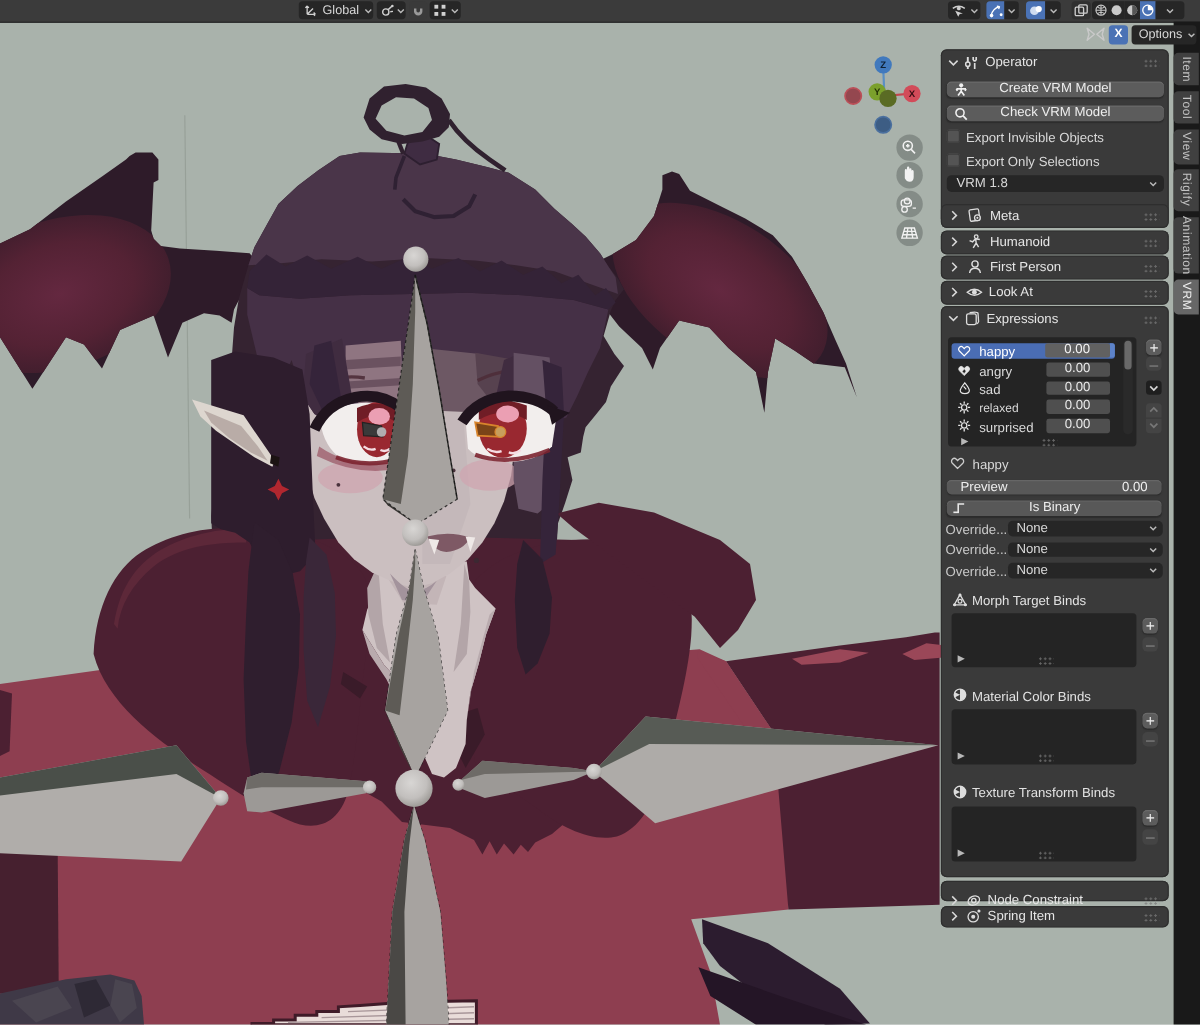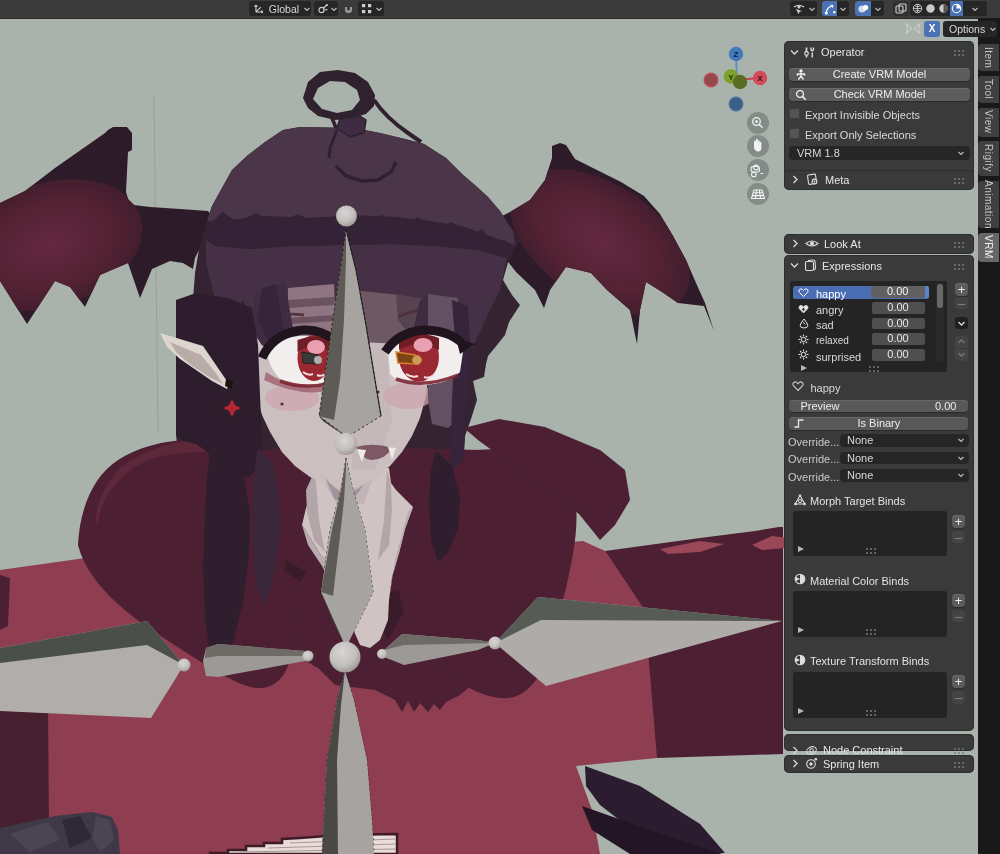--- a/index.html
+++ b/index.html
@@ -418,20 +418,46 @@
         </svg>
     <svg width="13" height="13" style="margin-left:6px" viewBox="0 0 13 13">
           <rect x="2" y="1.5" width="8" height="9.5" rx="1" stroke="#ddd" fill="none" stroke-width="1.1" transform="rotate(-8 6 6)"></rect>
           <circle cx="8.5" cy="8.5" r="2.4" fill="#3a3a3a" stroke="#ddd" stroke-width="1.1"></circle>
           <circle cx="8.5" cy="8.5" r="0.9" fill="#ddd"></circle>
         </svg>
     <span style="margin-left:6px">Meta</span>
         <div class="grip"></div>
       </div>
     </div>
+  <div class="panel" style="top:191.5px;height:20.5px">
+      <div class="phead" style="height:20.5px">
+    <svg width="9" height="9" style="margin-left:7px" viewBox="0 0 9 9">
+          <path d="M2.5 1 L6 4.5 L2.5 8" stroke="#d8d8d8" stroke-width="1.3" fill="none"></path>
+        </svg>
+    <svg width="13" height="13" style="margin-left:6px" viewBox="0 0 13 13">
+          <circle cx="7.5" cy="2.3" r="1.5" stroke="#ddd" fill="none" stroke-width="1.1"></circle>
+          <path d="M7 4 L4.5 6.5 L2 5.5 M7 4 L7.5 7.5 L5 11.5 M7.5 7.5 L9.5 11 M6.8 4 L10.5 4.6" stroke="#ddd" stroke-width="1.2" fill="none"></path>
+        </svg>
+    <span style="margin-left:6px">Humanoid</span>
+        <div class="grip"></div>
+      </div>
+    </div>
+  <div class="panel" style="top:212.5px;height:20.5px">
+      <div class="phead" style="height:20.5px">
+    <svg width="9" height="9" style="margin-left:7px" viewBox="0 0 9 9">
+          <path d="M2.5 1 L6 4.5 L2.5 8" stroke="#d8d8d8" stroke-width="1.3" fill="none"></path>
+        </svg>
+    <svg width="13" height="13" style="margin-left:6px" viewBox="0 0 13 13">
+          <circle cx="6.5" cy="4" r="2.6" stroke="#ddd" fill="none" stroke-width="1.2"></circle>
+          <path d="M2 11.5 Q2.5 7.5 6.5 7.5 Q10.5 7.5 11 11.5" stroke="#ddd" fill="none" stroke-width="1.2"></path>
+        </svg>
+    <span style="margin-left:6px">First Person</span>
+        <div class="grip"></div>
+      </div>
+    </div>
   <div class="panel" style="top:233.5px;height:20.5px">
       <div class="phead" style="height:20.5px">
     <svg width="9" height="9" style="margin-left:7px" viewBox="0 0 9 9">
           <path d="M2.5 1 L6 4.5 L2.5 8" stroke="#d8d8d8" stroke-width="1.3" fill="none"></path>
         </svg>
     <svg width="14" height="13" style="margin-left:5px" viewBox="0 0 14 13">
           <path d="M1 6.5 Q7 1.5 13 6.5 Q7 11.5 1 6.5 Z" stroke="#ddd" fill="none" stroke-width="1.1"></path>
           <circle cx="7" cy="6.5" r="2" fill="#ddd"></circle>
         </svg>
     <span style="margin-left:5px">Look At</span>

